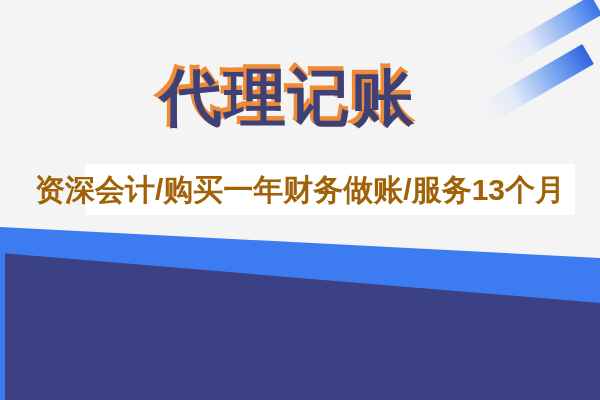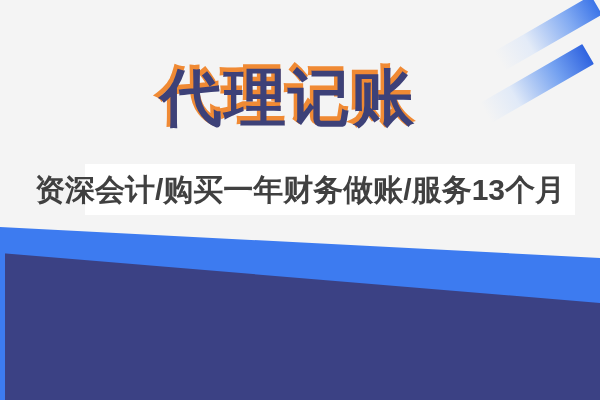--- a/index.html
+++ b/index.html
@@ -95,21 +95,21 @@
   .subtitle {
     position: absolute;
     left: 0;
     top: 170px;
     width: 600px;
     text-align: center;
     z-index: 2;
     font-size: 30px;
     line-height: 40px;
     font-weight: 600;
-    color: #404040;
+    color: #a16207;
     letter-spacing: 0px;
     white-space: nowrap;
   }
 
   
   .bottom-shapes {
     position: absolute;
     left: 0;
     top: 0;
     width: 600px;

